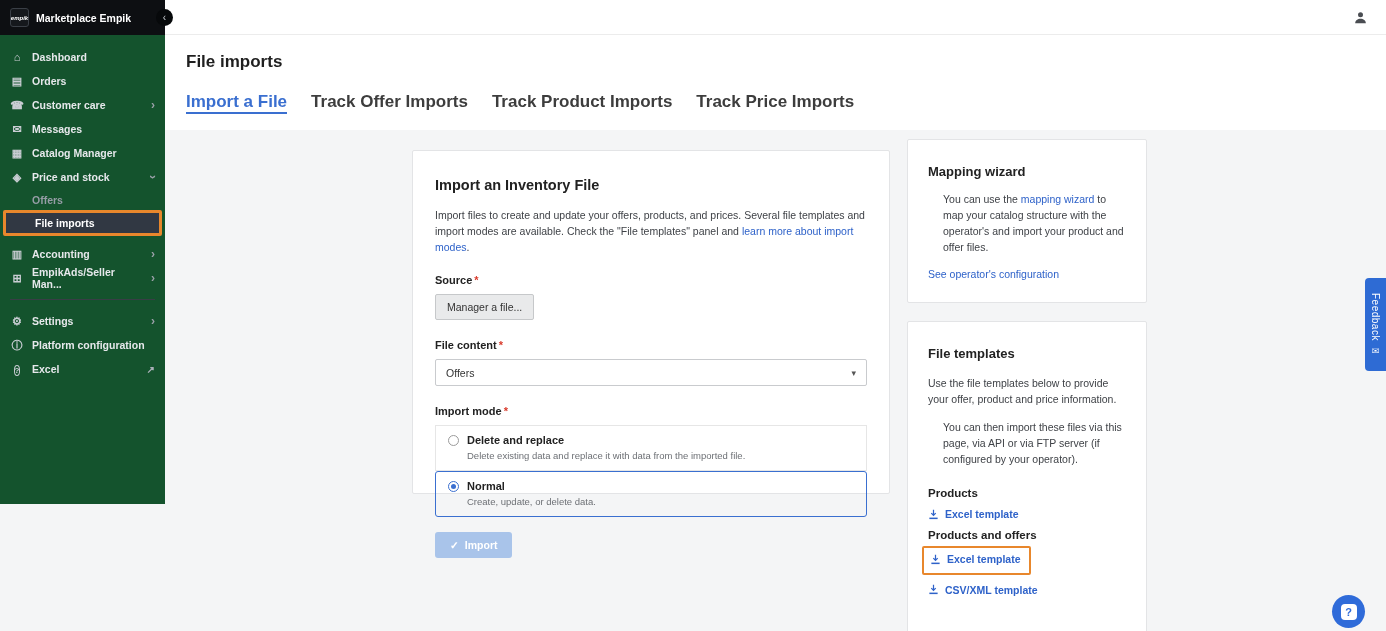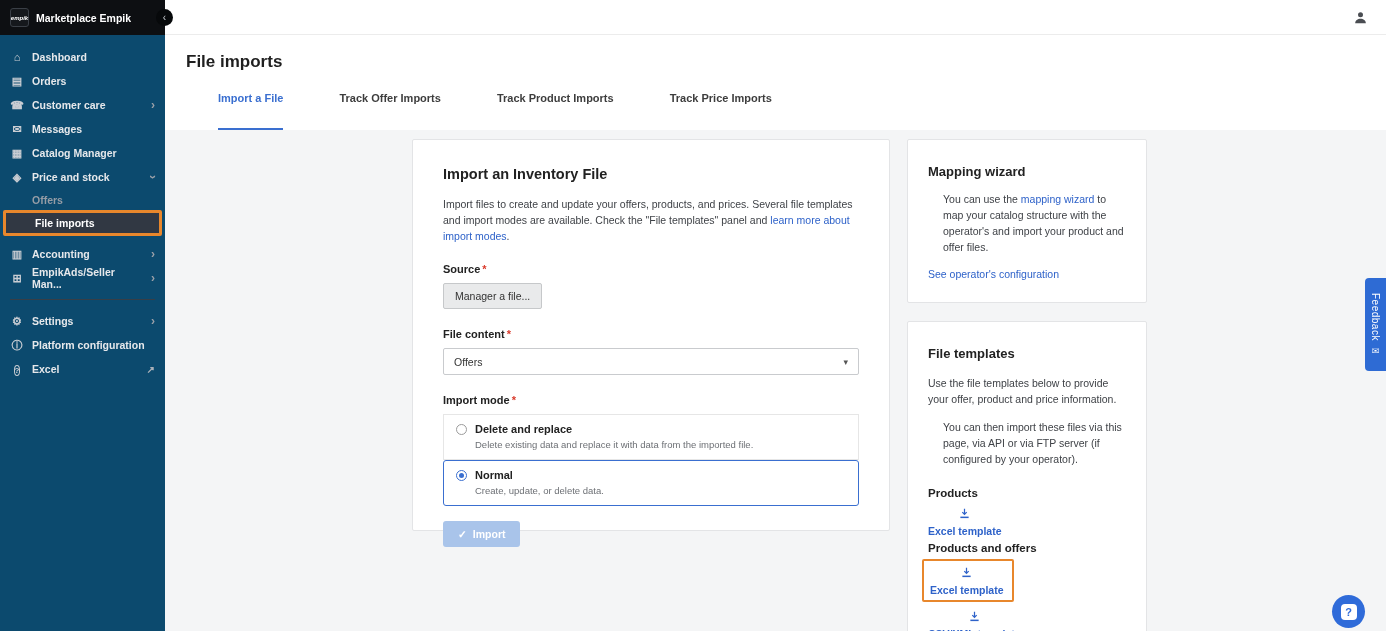--- a/index.html
+++ b/index.html
@@ -1,20 +1,20 @@
 <!DOCTYPE html>
 <html><head>
 <meta charset="utf-8">
 <style>
   * { box-sizing: border-box; margin: 0; padding: 0; }
   html,body { width:1386px; height:631px; overflow:hidden; }
   body { font-family:"Liberation Sans", sans-serif; background:#f4f5f6; position:relative; }
 
   
-  .sidebar { position:absolute; left:0; top:0; width:165px; height:631px; background:#0c4a6e; z-index:5; }
+  .sidebar { position:absolute; left:0; top:0; width:165px; height:504px; background:#14532d; z-index:5; }
   .sidebar-header { height:35px; background:#0d0f12; display:flex; align-items:center; padding:0 10px; gap:7px; }
   .logo-box { width:19px; height:19px; background:#15181c; border:1px solid #3a3f46; border-radius:3px; color:#fff;
               font-size:6px; font-weight:bold; font-style:italic; display:flex; align-items:center; justify-content:center; }
   .brand { font-size:10.5px; font-weight:bold; color:#fff; white-space:nowrap; }
   .collapse-btn { position:absolute; left:156px; top:9px; width:17px; height:17px; border-radius:50%; background:#07090b;
                   color:#cfd3d8; font-size:10px; display:flex; align-items:center; justify-content:center; z-index:8; cursor:pointer; }
   .nav { padding-top:10px; }
   .nav-item { height:24px; display:flex; align-items:center; padding:0 10px; font-size:10.5px; font-weight:bold;
               color:#e6e8eb; gap:8px; cursor:pointer; }
   .nav-icon { width:14px; text-align:center; font-size:11px; color:#c9cdd3; flex:none; }
@@ -28,26 +28,26 @@
   .help-circle { width:12px; height:12px; border:1px solid #c9cdd3; border-radius:50%; font-size:8px; line-height:10px;
                  text-align:center; color:#c9cdd3; font-weight:bold; }
   .ext-icon { margin-left:auto; color:#aab0b8; font-size:10px; }
 
   
   .header-wrap { position:absolute; left:165px; top:0; width:1221px; height:130px; background:#fff; }
   .topbar { height:35px; border-bottom:1px solid #ececec; display:flex; align-items:center; justify-content:flex-end; padding:0 18px; }
   .page-head { padding:17px 0 0 21px; }
   .page-title { font-size:17px; font-weight:bold; color:#1f1f1f; }
   .tabs { display:flex; gap:24px; margin-top:20px; }
-  .tab { font-size:11px; font-weight:bold; color:#3d3d3d; padding-bottom:24px; cursor:pointer;margin-left:32px; }
+  .tab { font-size:17px; font-weight:bold; color:#3d3d3d; padding-bottom:0; cursor:pointer; }
   .tab.active { color:#3a6fd0; border-bottom:2px solid #3a6fd0; }
 
   
   .card { position:absolute; background:#fff; border:1px solid #e3e4e6; border-radius:2px; }
-  .card-main { left:412px; top:139px; width:478px; height:392px; padding:26px 30px 22px; }
+  .card-main { left:412px; top:150px; width:478px; height:344px; padding:26px 22px 22px; }
   .card-mapping { left:907px; top:139px; width:240px; height:164px; padding:24px 20px; }
   .card-templates { left:907px; top:321px; width:240px; height:322px; padding:24px 20px; }
 
   .card h2 { font-size:14.5px; font-weight:bold; color:#222; }
   .card h3 { font-size:13px; font-weight:bold; color:#222; }
   .card h4 { font-size:11.5px; font-weight:bold; color:#222; }
   .body-text { font-size:10.5px; line-height:16px; color:#3f4247; }
   a.inline-link { color:#2e62c9; text-decoration:none; cursor:pointer; }
 
   .field-label { margin-top:19px; font-size:11px; font-weight:bold; color:#222; }
@@ -66,21 +66,21 @@
   .radio.checked { border-color:#3a6fd0; }
   .radio.checked::after { content:""; position:absolute; left:2px; top:2px; width:5px; height:5px; border-radius:50%; background:#3a6fd0; }
   .option-title { font-size:11px; font-weight:bold; color:#222; }
   .option-desc { margin:4px 0 0 19px; font-size:9.5px; color:#6d7075; }
   .btn-import { margin-top:15px; display:inline-flex; align-items:center; gap:6px; background:#a9c4ea; color:#fff;
                 border:none; border-radius:3px; padding:7px 15px; font-size:10.5px; font-weight:bold; cursor:not-allowed; }
 
   .cfg-link { display:inline-block; margin-top:13px; font-size:10.5px; color:#2e62c9; text-decoration:none; cursor:pointer; }
   .mt12 { margin-top:12px;margin-left:15px; } .mt14 { margin-top:14px; } .mt20 { margin-top:20px; } .mt16 { margin-top:5px; }
   .tpl-link { display:inline-flex; align-items:center; gap:6px; margin-top:9px; font-size:10.5px; color:#2e62c9;
-              text-decoration:none; cursor:pointer; font-weight:bold;flex-direction:column; }
+              text-decoration:none; cursor:pointer; font-weight:bold; }
   .annot-inline { display:inline-block; border:2.5px solid #e8872c; border-radius:2px; padding:3px 8px 4px 6px; margin:5px 0 0 -6px; }
   .annot-inline .tpl-link { margin-top:0; }
 
   
   .feedback-tab { position:absolute; right:0; top:278px; width:21px; height:93px; background:#2e6bd4; color:#fff;
                   border-radius:4px 0 0 4px; display:flex; flex-direction:column; align-items:center; justify-content:center;
                   gap:6px; cursor:pointer; z-index:20; }
   .feedback-text { writing-mode:vertical-rl; font-size:10px; letter-spacing:0.5px; }
   .feedback-icon { font-size:9px; }
   .help-fab { position:absolute; left:1332px; top:595px; width:33px; height:33px; border-radius:50%; background:#2f6bd9;

